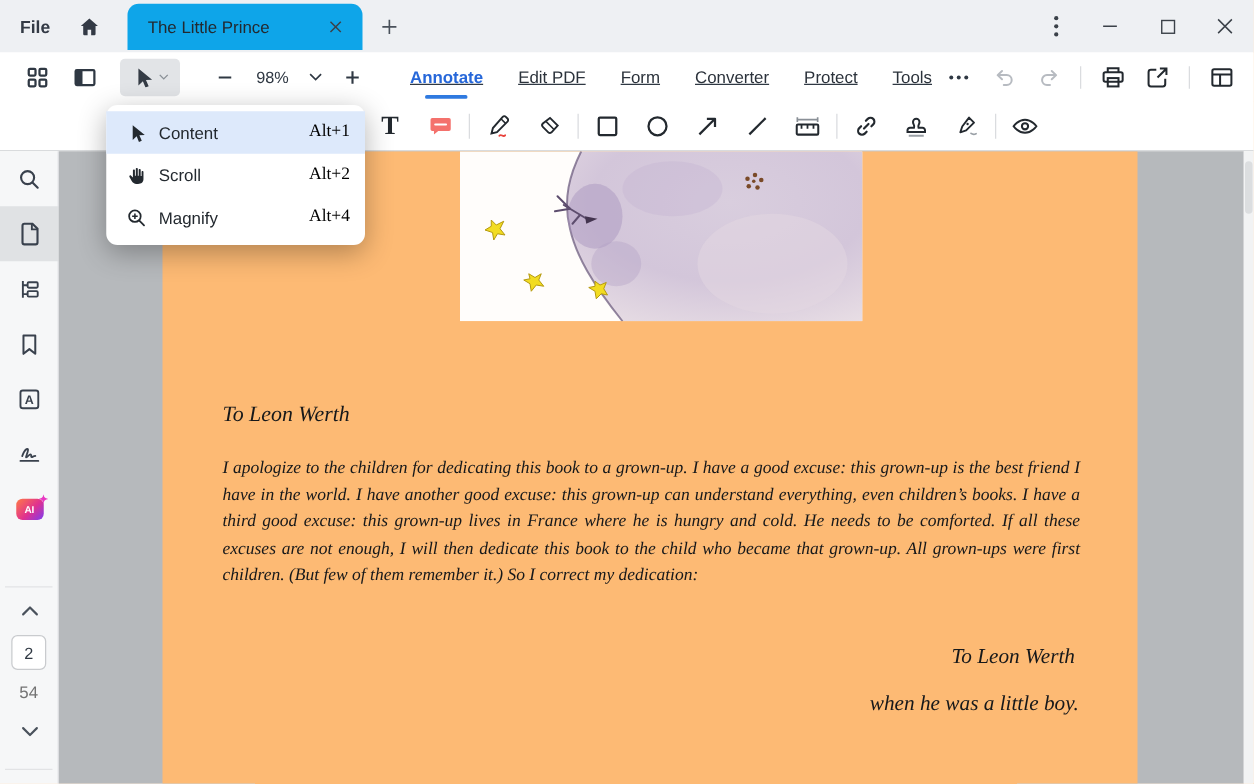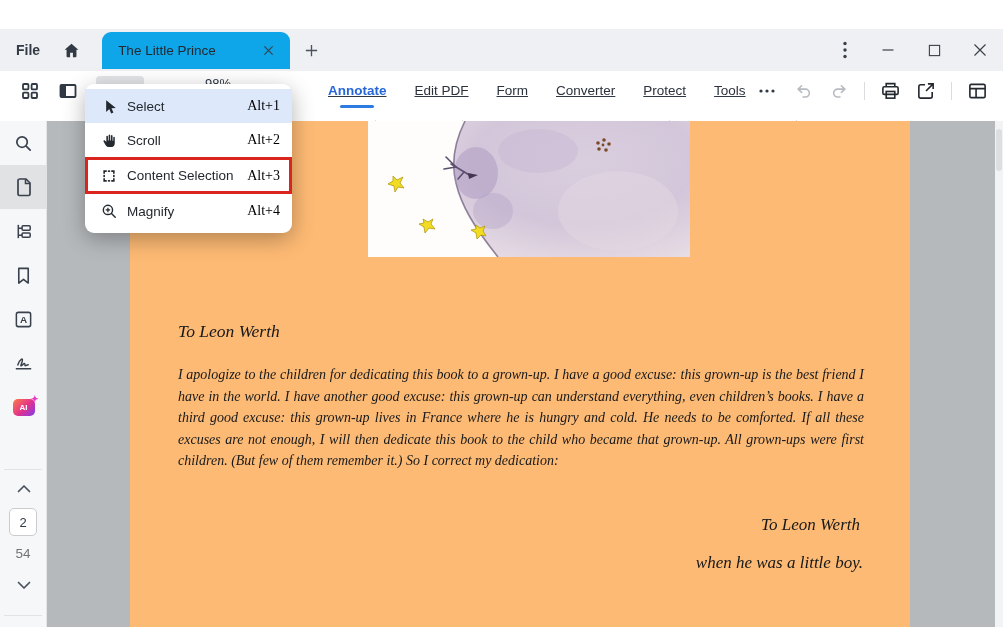--- a/index.html
+++ b/index.html
@@ -1,38 +1,38 @@
 <!DOCTYPE html>
 <html><head>
 <meta charset="utf-8">
 <style>
   * { margin:0; padding:0; box-sizing:border-box; }
   html,body { width:1003px; height:627px; overflow:hidden; }
   body { font-family:"Liberation Sans",sans-serif; color:#2f3843; background:#fff; position:relative; }
   svg { display:block; }
 
   
-  .titlebar { height:42px; background:#eef0f3; display:flex; align-items:flex-end; position:relative;margin-top:29px; }
+  .titlebar { height:42px; background:#eef0f3; display:flex; align-items:flex-end; position:relative; }
   .tb-left { display:flex; align-items:center; height:42px; }
   .file-menu { font-size:14px; font-weight:700; color:#333a45; padding:0 14px 0 16px; height:42px; display:flex; align-items:center; cursor:default; }
   .home-btn { width:34px; height:42px; display:flex; align-items:center; justify-content:center; }
   .doc-tab { margin-left:14px; width:188px; height:37px; background:#0ea5e9; border-radius:9px 9px 0 0; display:flex; align-items:center; padding:0 10px 0 16px; }
   .doc-tab .tab-title { font-size:13.5px; color:#23292f; flex:1; white-space:nowrap; overflow:hidden; }
   .tab-close { width:24px; height:24px; display:flex; align-items:center; justify-content:center; border-radius:4px; }
   .new-tab { width:30px; height:42px; display:flex; align-items:center; justify-content:center; margin-left:6px; font-size:20px; color:#4a515b; font-weight:400; }
   .win-controls { position:absolute; right:0; top:0; height:42px; display:flex; align-items:center; }
   .win-btn { width:46px; height:42px; display:flex; align-items:center; justify-content:center; color:#3b4149; }
   .kebab { width:40px; }
 
   
   .toolbar1 { height:39px; background:#fff; display:flex; align-items:center; position:relative; }
   .t1-left { display:flex; align-items:center; padding-left:14px; gap:6px; }
   .icon-btn { width:32px; height:30px; display:flex; align-items:center; justify-content:center; border-radius:4px; }
   .cursor-btn { width:48px; height:30px; background:#e2e4e7; border-radius:4px; display:flex; align-items:center; justify-content:center; gap:4px; margin-left:6px; }
-  .zoom-group { display:flex; align-items:flex-start; margin-left:14px; gap:2px; }
+  .zoom-group { display:flex; align-items:center; margin-left:14px; gap:2px; }
   .zoom-label { font-size:13px; color:#2f3843; padding:0 6px; min-width:40px; text-align:center; }
   .menu-tabs { display:flex; align-items:center; gap:28px; margin-left:30px; height:39px;text-decoration:underline; }
   .menu-tab { font-size:13.5px; color:#2b323b; position:relative; height:39px; display:flex; align-items:center; cursor:default; }
   .menu-tab.active { color:#2667d9; font-weight:700; }
   .menu-tab.active::after { content:""; position:absolute; left:50%; transform:translateX(-50%); bottom:2px; width:34px; height:3.5px; border-radius:3px; background:#2f7ae0; }
   .t1-right { margin-left:auto; display:flex; align-items:center; padding-right:10px; gap:4px; }
   .t1-sep { width:1px; height:18px; background:#dadcdf; margin:0 5px; }
   .disabled-icon { color:#b7bbc1; }
 
   
@@ -437,46 +437,31 @@
   </div>
 </div>
 
 <div class="tool-menu">
   <div class="menu-item selected">
     <span class="mi-icon">
       <svg width="15" height="16" viewBox="0 0 18 18">
           <path d="M5 2 5 16.2 8.8 12.7 11 18 13.7 16.9 11.4 11.7 16.6 11.4 Z" fill="#23292f"></path>
         </svg>
     </span>
-    <span class="mi-label">Select</span>
+    <span class="mi-label">Content</span>
     <span class="mi-shortcut">Alt+1</span>
   </div>
   <div class="menu-item">
     <span class="mi-icon">
       <svg width="16" height="16" viewBox="0 0 18 18">
           <path d="M9.2 17c-2 0-3.3-1-4.3-2.6L2.9 10.7c-.6-.9.7-1.9 1.5-1.1L6 11.2V5c0-1.2 1.8-1.2 1.8 0v4.6h.8V3.6c0-1.2 1.8-1.2 1.8 0v6h.8V4.4c0-1.2 1.8-1.2 1.8 0v5.4h.8V6.2c0-1.1 1.7-1.1 1.7 0v6.4c0 2.9-1.9 4.4-4.9 4.4z" fill="#23292f"></path>
         </svg>
     </span>
     <span class="mi-label">Scroll</span>
     <span class="mi-shortcut">Alt+2</span>
-  </div>
-  <div class="menu-item red-outline">
-    <span class="mi-icon">
-      <svg width="16" height="16" viewBox="0 0 17 17">
-          <g fill="#23292f">
-            <path d="M2.5 2.5h3.6v1.7H4.2v1.9H2.5zM10.9 2.5h3.6v3.6h-1.7V4.2h-1.9zM2.5 10.9h1.7v1.9h1.9v1.7H2.5zM12.8 10.9h1.7v3.6h-3.6v-1.7h1.9z"></path>
-            <rect x="7.3" y="2.5" width="2.4" height="1.7"></rect>
-            <rect x="7.3" y="12.8" width="2.4" height="1.7"></rect>
-            <rect x="2.5" y="7.3" width="1.7" height="2.4"></rect>
-            <rect x="12.8" y="7.3" width="1.7" height="2.4"></rect>
-          </g>
-        </svg>
-    </span>
-    <span class="mi-label">Content Selection</span>
-    <span class="mi-shortcut">Alt+3</span>
   </div>
   <div class="menu-item">
     <span class="mi-icon">
       <svg width="16" height="16" viewBox="0 0 18 18">
           <circle cx="7.8" cy="7.8" r="5.2" fill="none" stroke="#23292f" stroke-width="1.6"></circle>
           <path d="M11.8 11.8 16 16" stroke="#23292f" stroke-width="1.6" stroke-linecap="round"></path>
           <path d="M5.3 7.8h5M7.8 5.3v5" stroke="#23292f" stroke-width="1.4"></path>
         </svg>
     </span>
     <span class="mi-label">Magnify</span>

